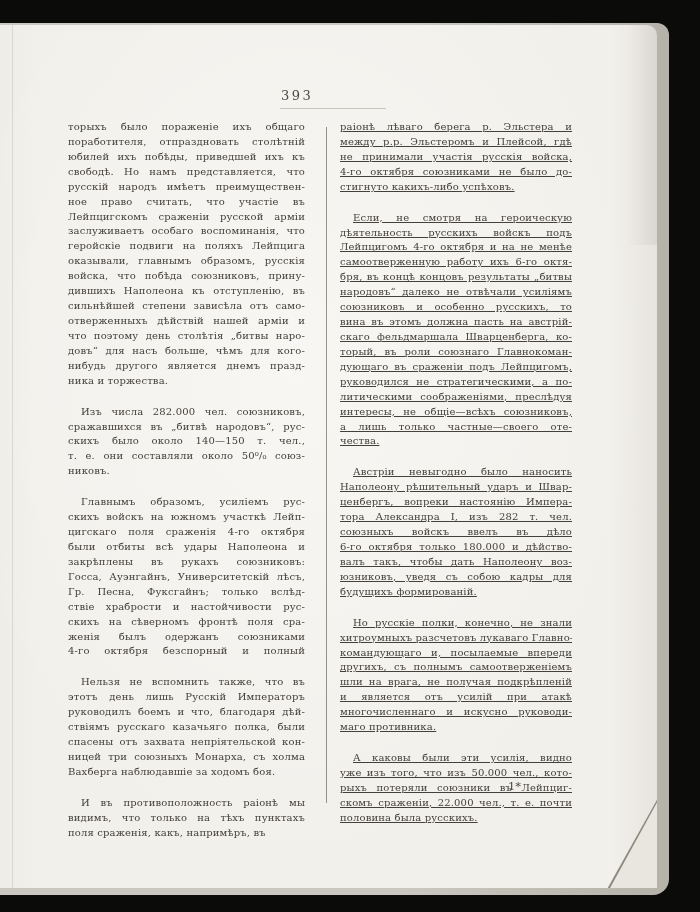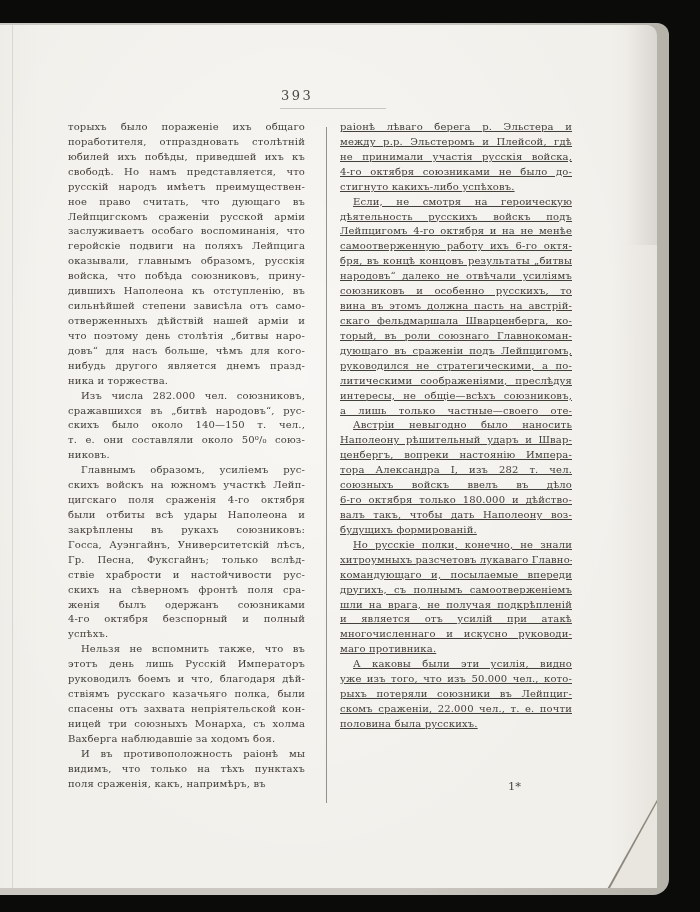--- a/index.html
+++ b/index.html
@@ -44,21 +44,21 @@
   .col-right{left:340px;width:232px;text-decoration:underline;}
   .col-divider{
     position:absolute;left:326px;top:127px;width:1px;height:676px;
     background:rgba(70,65,55,.55);
   }
   .line{
     height:14.93px;white-space:nowrap;overflow:hidden;
     text-align:justify;text-align-last:justify;
   }
   .line.end{text-align-last:left;}
-  .line.indent{text-indent:13px;}
+  .line.indent{text-indent:13px;margin-top:16px;}
   .signature{
     position:absolute;left:508px;top:779px;
     font-size:11.5px;color:#4c4840;
   }
   
   .corner-fold{
     position:absolute;right:0;bottom:0;width:58px;height:92px;
     clip-path:polygon(100% 4%,100% 100%,15% 100%);
     background:#8d887d;
   }
@@ -87,21 +87,21 @@
 
 <div class="page-num">393</div>
 <div class="header-rule"></div>
 
 <div class="col col-left" id="col-left">
     <div class="line">торыхъ было пораженіе ихъ общаго</div>
     <div class="line">поработителя, отпраздновать столѣтній</div>
     <div class="line">юбилей ихъ побѣды, приведшей ихъ къ</div>
     <div class="line">свободѣ. Но намъ представляется, что</div>
     <div class="line">русскій народъ имѣетъ преимуществен-</div>
-    <div class="line">ное право считать, что дующаго въ</div>
+    <div class="line">ное право считать, что участіе въ</div>
     <div class="line">Лейпцигскомъ сраженіи русской арміи</div>
     <div class="line">заслуживаетъ особаго воспоминанія, что</div>
     <div class="line">геройскіе подвиги на поляхъ Лейпцига</div>
     <div class="line">оказывали, главнымъ образомъ, русскія</div>
     <div class="line">войска, что побѣда союзниковъ, прину-</div>
     <div class="line">дившихъ Наполеона къ отступленію, въ</div>
     <div class="line">сильнѣйшей степени зависѣла отъ само-</div>
     <div class="line">отверженныхъ дѣйствій нашей арміи и</div>
     <div class="line">что поэтому день столѣтія „битвы наро-</div>
     <div class="line">довъ“ для насъ больше, чѣмъ для кого-</div>
@@ -116,21 +116,20 @@
     <div class="line">скихъ войскъ на южномъ участкѣ Лейп-</div>
     <div class="line">цигскаго поля сраженія 4-го октября</div>
     <div class="line">были отбиты всѣ удары Наполеона и</div>
     <div class="line">закрѣплены въ рукахъ союзниковъ:</div>
     <div class="line">Госса, Ауэнгайнъ, Университетскій лѣсъ,</div>
     <div class="line">Гр. Песна, Фуксгайнъ; только вслѣд-</div>
     <div class="line">ствіе храбрости и настойчивости рус-</div>
     <div class="line">скихъ на сѣверномъ фронтѣ поля сра-</div>
     <div class="line">женія былъ одержанъ союзниками</div>
     <div class="line">4-го октября безспорный и полный</div>
-    <div class="line end">успѣхъ.</div>
     <div class="line indent">Нельзя не вспомнить также, что въ</div>
     <div class="line">этотъ день лишь Русскій Императоръ</div>
     <div class="line">руководилъ боемъ и что, благодаря дѣй-</div>
     <div class="line">ствіямъ русскаго казачьяго полка, были</div>
     <div class="line">спасены отъ захвата непріятельской кон-</div>
     <div class="line">ницей три союзныхъ Монарха, съ холма</div>
     <div class="line end">Вахберга наблюдавшіе за ходомъ боя.</div>
     <div class="line indent">И въ противоположность раіонѣ мы</div>
     <div class="line">видимъ, что только на тѣхъ пунктахъ</div>
     <div class="line end">поля сраженія, какъ, напримѣръ, въ</div>
@@ -150,27 +149,29 @@
     <div class="line">народовъ“ далеко не отвѣчали усиліямъ</div>
     <div class="line">союзниковъ и особенно русскихъ, то</div>
     <div class="line">вина въ этомъ должна пасть на австрій-</div>
     <div class="line">скаго фельдмаршала Шварценберга, ко-</div>
     <div class="line">торый, въ роли союзнаго Главнокоман-</div>
     <div class="line">дующаго въ сраженіи подъ Лейпцигомъ,</div>
     <div class="line">руководился не стратегическими, а по-</div>
     <div class="line">литическими соображеніями, преслѣдуя</div>
     <div class="line">интересы, не общіе—всѣхъ союзниковъ,</div>
     <div class="line">а лишь только частные—своего оте-</div>
+    <div class="line end">чества.</div>
     <div class="line indent">Австріи невыгодно было наносить</div>
     <div class="line">Наполеону рѣшительный ударъ и Швар-</div>
     <div class="line">ценбергъ, вопреки настоянію Импера-</div>
     <div class="line">тора Александра I, изъ 282 т. чел.</div>
     <div class="line">союзныхъ войскъ ввелъ въ дѣло</div>
     <div class="line">6-го октября только 180.000 и дѣйство-</div>
     <div class="line">валъ такъ, чтобы дать Наполеону воз-</div>
+    <div class="line">юзниковъ, уведя съ собою кадры для</div>
     <div class="line end">будущихъ формированій.</div>
     <div class="line indent">Но русскіе полки, конечно, не знали</div>
     <div class="line">хитроумныхъ разсчетовъ лукаваго Главно-</div>
     <div class="line">командующаго и, посылаемые впереди</div>
     <div class="line">другихъ, съ полнымъ самоотверженіемъ</div>
     <div class="line">шли на врага, не получая подкрѣпленій</div>
     <div class="line">и является отъ усилій при атакѣ</div>
     <div class="line">многочисленнаго и искусно руководи-</div>
     <div class="line end">маго противника.</div>
     <div class="line indent">А каковы были эти усилія, видно</div>

